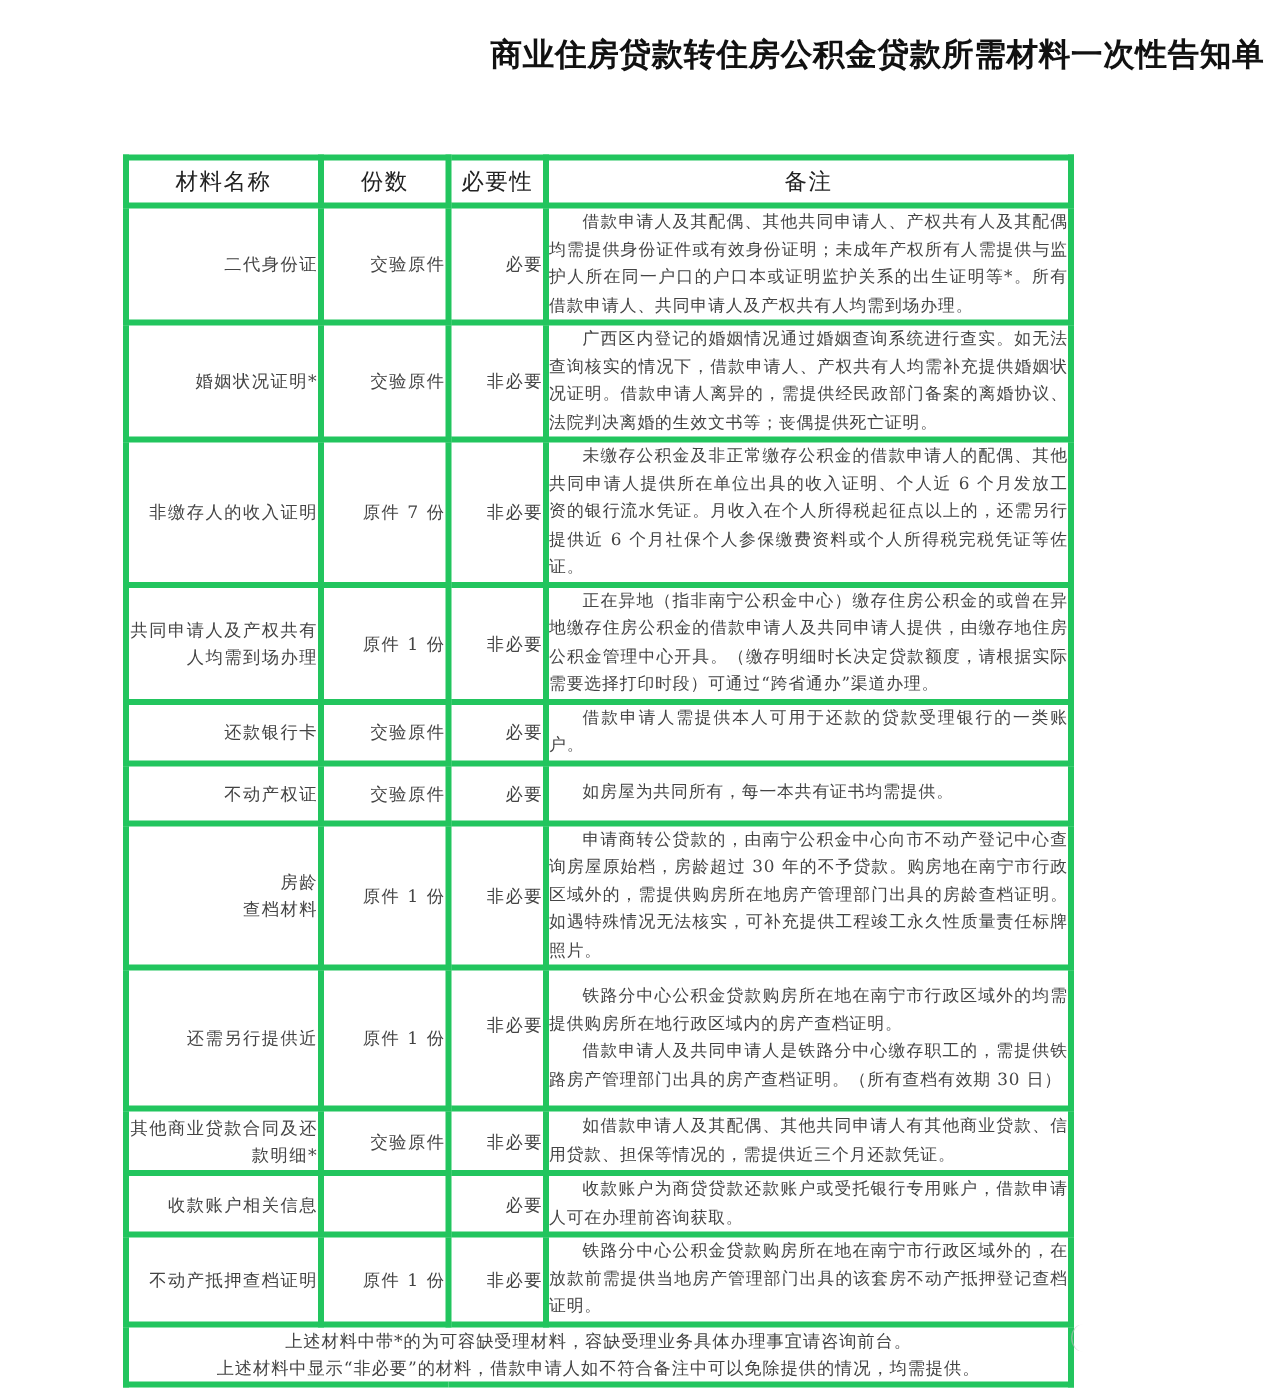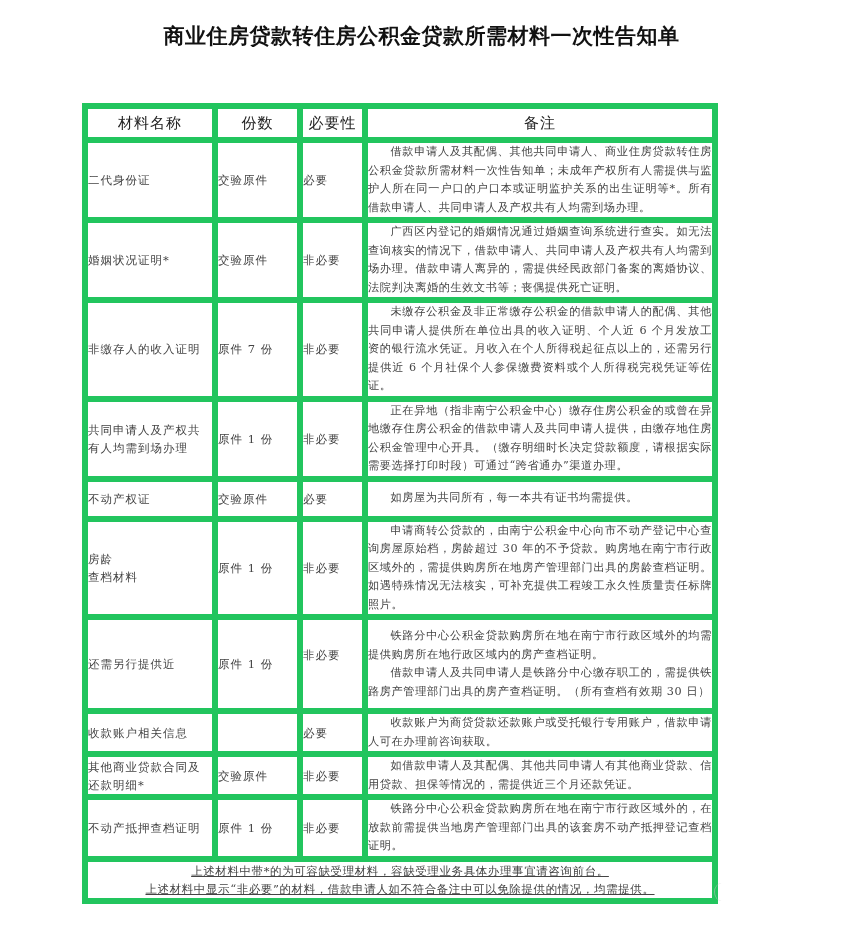--- a/index.html
+++ b/index.html
@@ -1,32 +1,32 @@
 <!DOCTYPE html>
 <html><head>
 <meta charset="utf-8">
 <style>
   html, body { margin: 0; padding: 0; background: #ffffff; }
   body { width: 843px; height: 933px; position: relative; overflow: hidden;
          font-family: "DejaVu Serif", "Liberation Serif", serif; color: #333; }
-  .title { position: absolute; left: 0; top: 22px; width: 843px; text-align: center;
+  .title { position: absolute; left: 0; top: 22px; width: 843px; text-align: right;
            font-family: "DejaVu Sans", "Liberation Sans", sans-serif; font-weight: bold;
            font-size: 21px; color: #111; letter-spacing: 0.5px; }
   table.doc { position: absolute; left: 82px; top: 103px; width: 630px;
               border-collapse: collapse; table-layout: fixed; }
-  table.doc td, table.doc th { border: 6px solid #22c55e; padding: 0; margin-left: 33px; }
+  table.doc td, table.doc th { border: 4px solid #22c55e; padding: 0; margin-left: 33px; }
   table.doc th { font-weight: normal; font-size: 15px; color: #222; height: 28px;
                  letter-spacing: 1px; font-family: "DejaVu Serif", "Liberation Serif", serif; }
-  td.c { text-align: left; vertical-align: middle; font-size: 11.5px; color: #444;
+  td.c { text-align: right; vertical-align: middle; font-size: 11.5px; color: #444;
          letter-spacing: 1px; line-height: 18px; padding: 0 4px; }
   td.note { font-size: 11.2px; color: #444; line-height: 18.5px; padding: 1px 6px 1px 6px;
             text-align: justify; letter-spacing: 0.6px; vertical-align: middle; }
   td.note p { margin: 0; text-indent: 2em; }
   td.foot { text-align: center; font-size: 11.5px; color: #444; line-height: 18px;
-            letter-spacing: 0.6px; padding: 0; text-decoration: underline; }
+            letter-spacing: 0.6px; padding: 0; }
   td.foot div { margin: 0; }
   .mark { position: absolute; left: 714px; top: 883px; width: 14px; height: 18px;
           border-left: 1px solid #bbb; border-radius: 50%; opacity: 0.6; }
 </style>
 </head>
 <body>
 
 <div class="title">商业住房贷款转住房公积金贷款所需材料一次性告知单</div>
 
 <table class="doc">
@@ -43,45 +43,53 @@
       <th>必要性</th>
       <th>备注</th>
     </tr>
   </thead>
   <tbody>
     <tr style="height:76px">
       <td class="c">二代身份证</td>
       <td class="c">交验原件</td>
       <td class="c">必要</td>
       <td class="note">
-          <p>借款申请人及其配偶、其他共同申请人、商业住房贷款转住房公积金贷款所需材料一次性告知单；未成年产权所有人需提供与监护人所在同一户口的户口本或证明监护关系的出生证明等*。所有借款申请人、共同申请人及产权共有人均需到场办理。</p>
+          <p>借款申请人及其配偶、其他共同申请人、产权共有人及其配偶均需提供身份证件或有效身份证明；未成年产权所有人需提供与监护人所在同一户口的户口本或证明监护关系的出生证明等*。所有借款申请人、共同申请人及产权共有人均需到场办理。</p>
         </td>
     </tr>
     <tr style="height:75px">
       <td class="c">婚姻状况证明*</td>
       <td class="c">交验原件</td>
       <td class="c">非必要</td>
       <td class="note">
-          <p>广西区内登记的婚姻情况通过婚姻查询系统进行查实。如无法查询核实的情况下，借款申请人、共同申请人及产权共有人均需到场办理。借款申请人离异的，需提供经民政部门备案的离婚协议、法院判决离婚的生效文书等；丧偶提供死亡证明。</p>
+          <p>广西区内登记的婚姻情况通过婚姻查询系统进行查实。如无法查询核实的情况下，借款申请人、产权共有人均需补充提供婚姻状况证明。借款申请人离异的，需提供经民政部门备案的离婚协议、法院判决离婚的生效文书等；丧偶提供死亡证明。</p>
         </td>
     </tr>
     <tr style="height:93px">
       <td class="c">非缴存人的收入证明</td>
       <td class="c">原件 7 份</td>
       <td class="c">非必要</td>
       <td class="note">
           <p>未缴存公积金及非正常缴存公积金的借款申请人的配偶、其他共同申请人提供所在单位出具的收入证明、个人近 6 个月发放工资的银行流水凭证。月收入在个人所得税起征点以上的，还需另行提供近 6 个月社保个人参保缴费资料或个人所得税完税凭证等佐证。</p>
         </td>
     </tr>
     <tr style="height:75px">
       <td class="c">共同申请人及产权共有人均需到场办理</td>
       <td class="c">原件 1 份</td>
       <td class="c">非必要</td>
       <td class="note">
           <p>正在异地（指非南宁公积金中心）缴存住房公积金的或曾在异地缴存住房公积金的借款申请人及共同申请人提供，由缴存地住房公积金管理中心开具。（缴存明细时长决定贷款额度，请根据实际需要选择打印时段）可通过“跨省通办”渠道办理。</p>
+        </td>
+    </tr>
+    <tr style="height:39px">
+      <td class="c">还款银行卡</td>
+      <td class="c">交验原件</td>
+      <td class="c">必要</td>
+      <td class="note">
+          <p>借款申请人需提供本人可用于还款的贷款受理银行的一类账户。</p>
         </td>
     </tr>
     <tr style="height:40px">
       <td class="c">不动产权证</td>
       <td class="c">交验原件</td>
       <td class="c">必要</td>
       <td class="note">
           <p>如房屋为共同所有，每一本共有证书均需提供。</p>
         </td>
     </tr>
@@ -96,34 +104,34 @@
     </tr>
     <tr style="height:94px">
       <td class="c">还需另行提供近</td>
       <td class="c">原件 1 份</td>
       <td class="c" style="vertical-align:middle;padding-bottom:18px">非必要</td>
       <td class="note">
         <p>铁路分中心公积金贷款购房所在地在南宁市行政区域外的均需提供购房所在地行政区域内的房产查档证明。</p>
         <p>借款申请人及共同申请人是铁路分中心缴存职工的，需提供铁路房产管理部门出具的房产查档证明。（所有查档有效期 30 日）</p>
       </td>
     </tr>
+    <tr style="height:43px">
+      <td class="c">其他商业贷款合同及还款明细*</td>
+      <td class="c">交验原件</td>
+      <td class="c">非必要</td>
+      <td class="note">
+          <p>如借款申请人及其配偶、其他共同申请人有其他商业贷款、信用贷款、担保等情况的，需提供近三个月还款凭证。</p>
+        </td>
+    </tr>
     <tr style="height:37px">
       <td class="c">收款账户相关信息</td>
       <td class="c"></td>
       <td class="c">必要</td>
       <td class="note">
           <p>收款账户为商贷贷款还款账户或受托银行专用账户，借款申请人可在办理前咨询获取。</p>
-        </td>
-    </tr>
-    <tr style="height:43px">
-      <td class="c">其他商业贷款合同及还款明细*</td>
-      <td class="c">交验原件</td>
-      <td class="c">非必要</td>
-      <td class="note">
-          <p>如借款申请人及其配偶、其他共同申请人有其他商业贷款、信用贷款、担保等情况的，需提供近三个月还款凭证。</p>
         </td>
     </tr>
     <tr style="height:57px">
       <td class="c">不动产抵押查档证明</td>
       <td class="c">原件 1 份</td>
       <td class="c">非必要</td>
       <td class="note">
           <p>铁路分中心公积金贷款购房所在地在南宁市行政区域外的，在放款前需提供当地房产管理部门出具的该套房不动产抵押登记查档证明。</p>
         </td>
     </tr>

